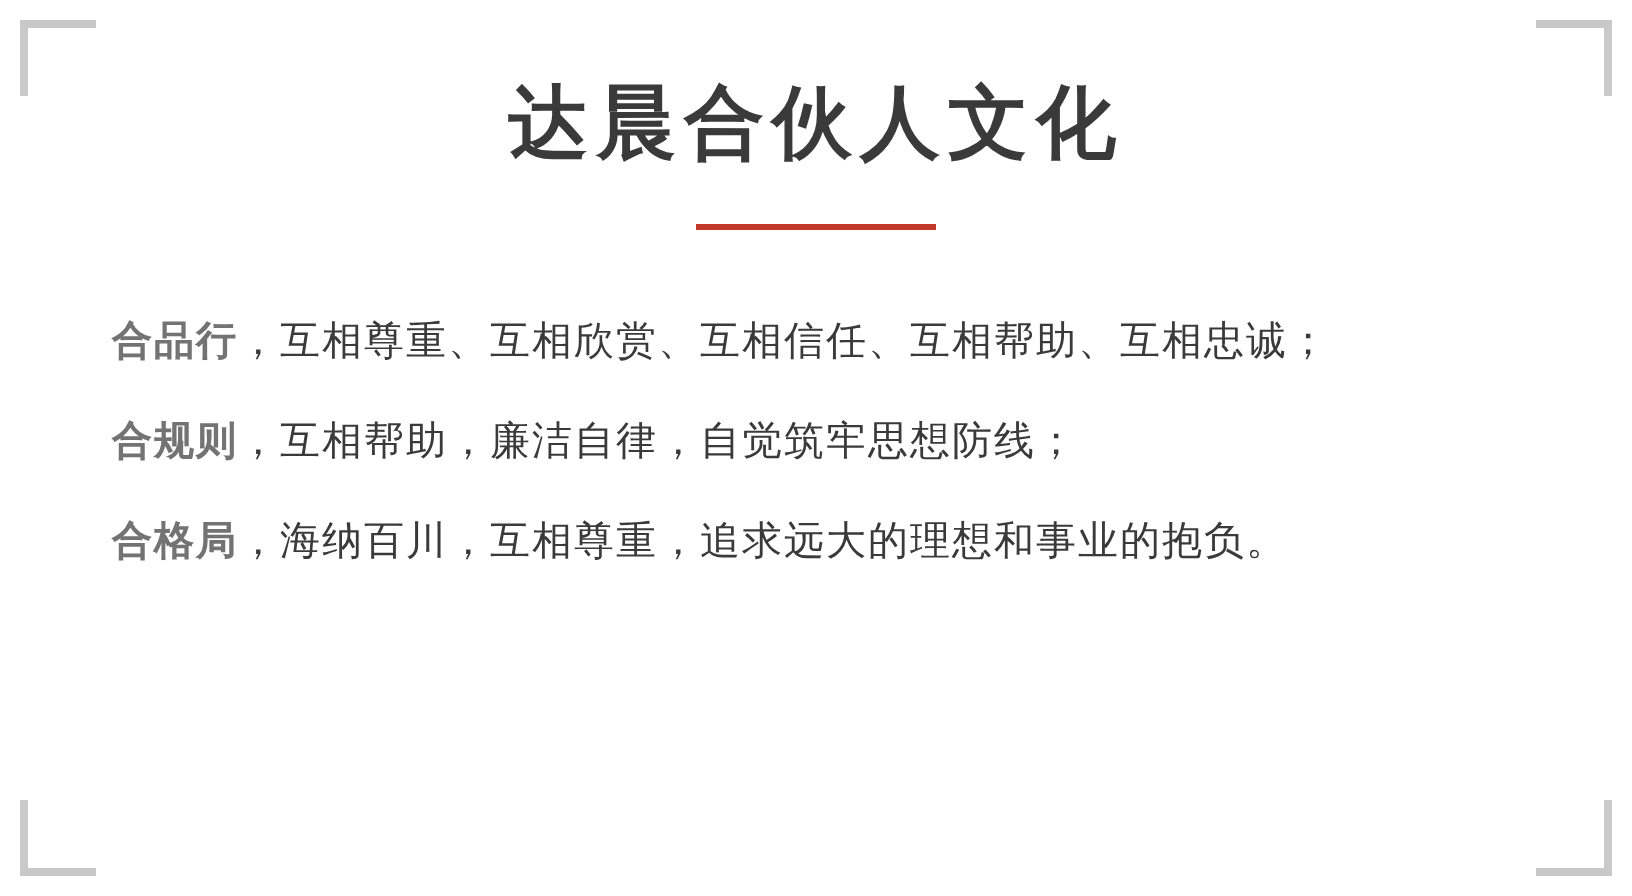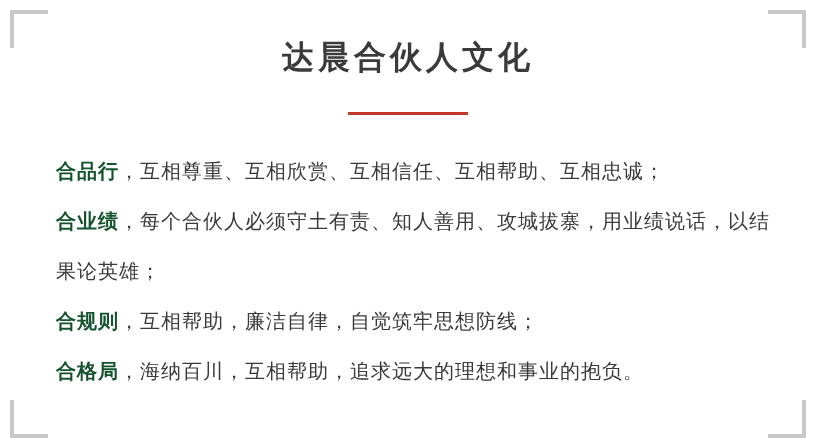--- a/index.html
+++ b/index.html
@@ -54,21 +54,21 @@
     border-bottom-width: 4px;
     border-right-width: 4px;
   }
 
   .title {
     position: absolute;
     top: 38px;
     left: 0;
     width: 816px;
     text-align: center;
-    font-size: 32px;
+    font-size: 40px;
     font-weight: bold;
     letter-spacing: 4px;
     color: #3a3a3a;
     line-height: 1.2;
   }
 
   .title-rule {
     position: absolute;
     top: 112px;
     left: 50%;
@@ -88,21 +88,21 @@
   .para {
     font-size: 20px;
     color: #3a3a3a;
     line-height: 50px;
     letter-spacing: 1px;
     margin: 0;
     text-align: justify;
   }
 
   .lead {
-    color: #14532d;
+    color: #737373;
     font-weight: bold;
     letter-spacing: 1px;
   }
 </style>
 </head>
 <body>
 
 <div class="slide">
 
   <div class="corner tl"></div>
@@ -112,26 +112,23 @@
 
   <div class="title">达晨合伙人文化</div>
   <div class="title-rule"></div>
 
   <div class="body-block">
 
     <p class="para">
       <span class="lead">合品行</span><span>，互相尊重、互相欣赏、互相信任、互相帮助、互相忠诚；</span>
     </p>
 
-    <p class="para">
-      <span class="lead">合业绩</span><span>，每个合伙人必须守土有责、知人善用、攻城拔寨，用业绩说话，以结果论英雄；</span>
-    </p>
 
     <p class="para">
       <span class="lead">合规则</span><span>，互相帮助，廉洁自律，自觉筑牢思想防线；</span>
     </p>
 
     <p class="para">
-      <span class="lead">合格局</span><span>，海纳百川，互相帮助，追求远大的理想和事业的抱负。</span>
+      <span class="lead">合格局</span><span>，海纳百川，互相尊重，追求远大的理想和事业的抱负。</span>
     </p>
 
   </div>
 </div>
 
 </body></html>

